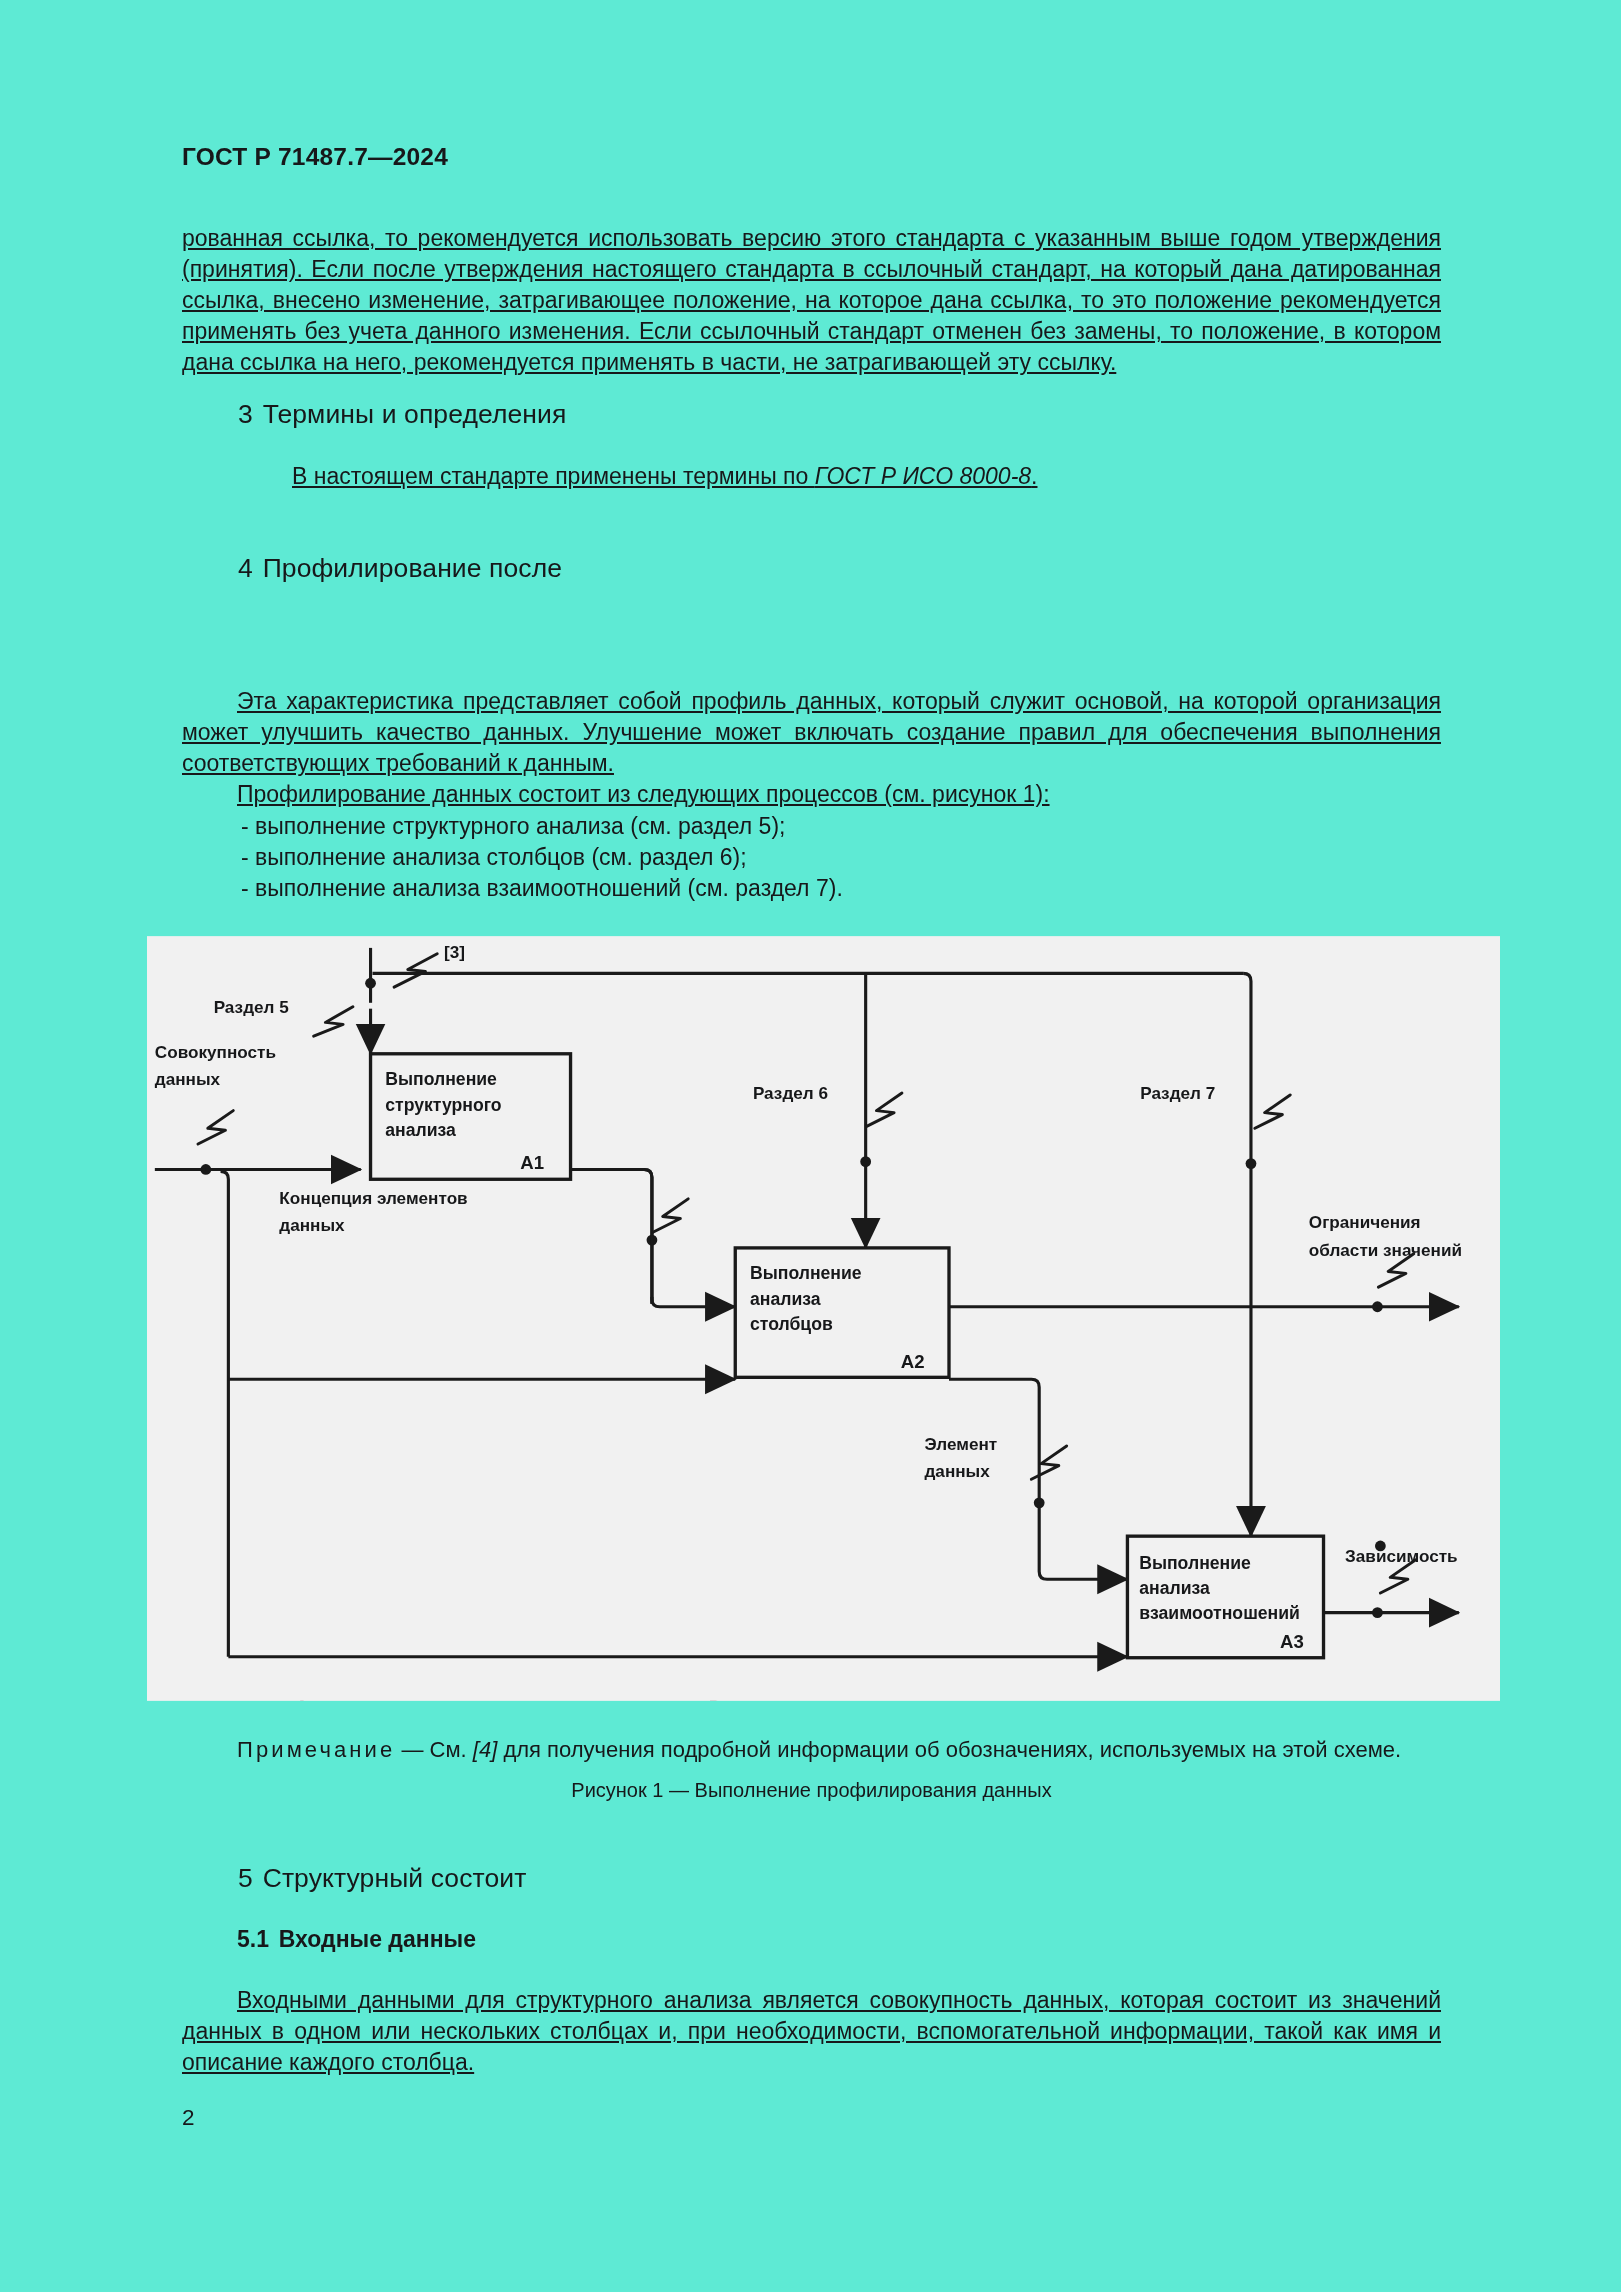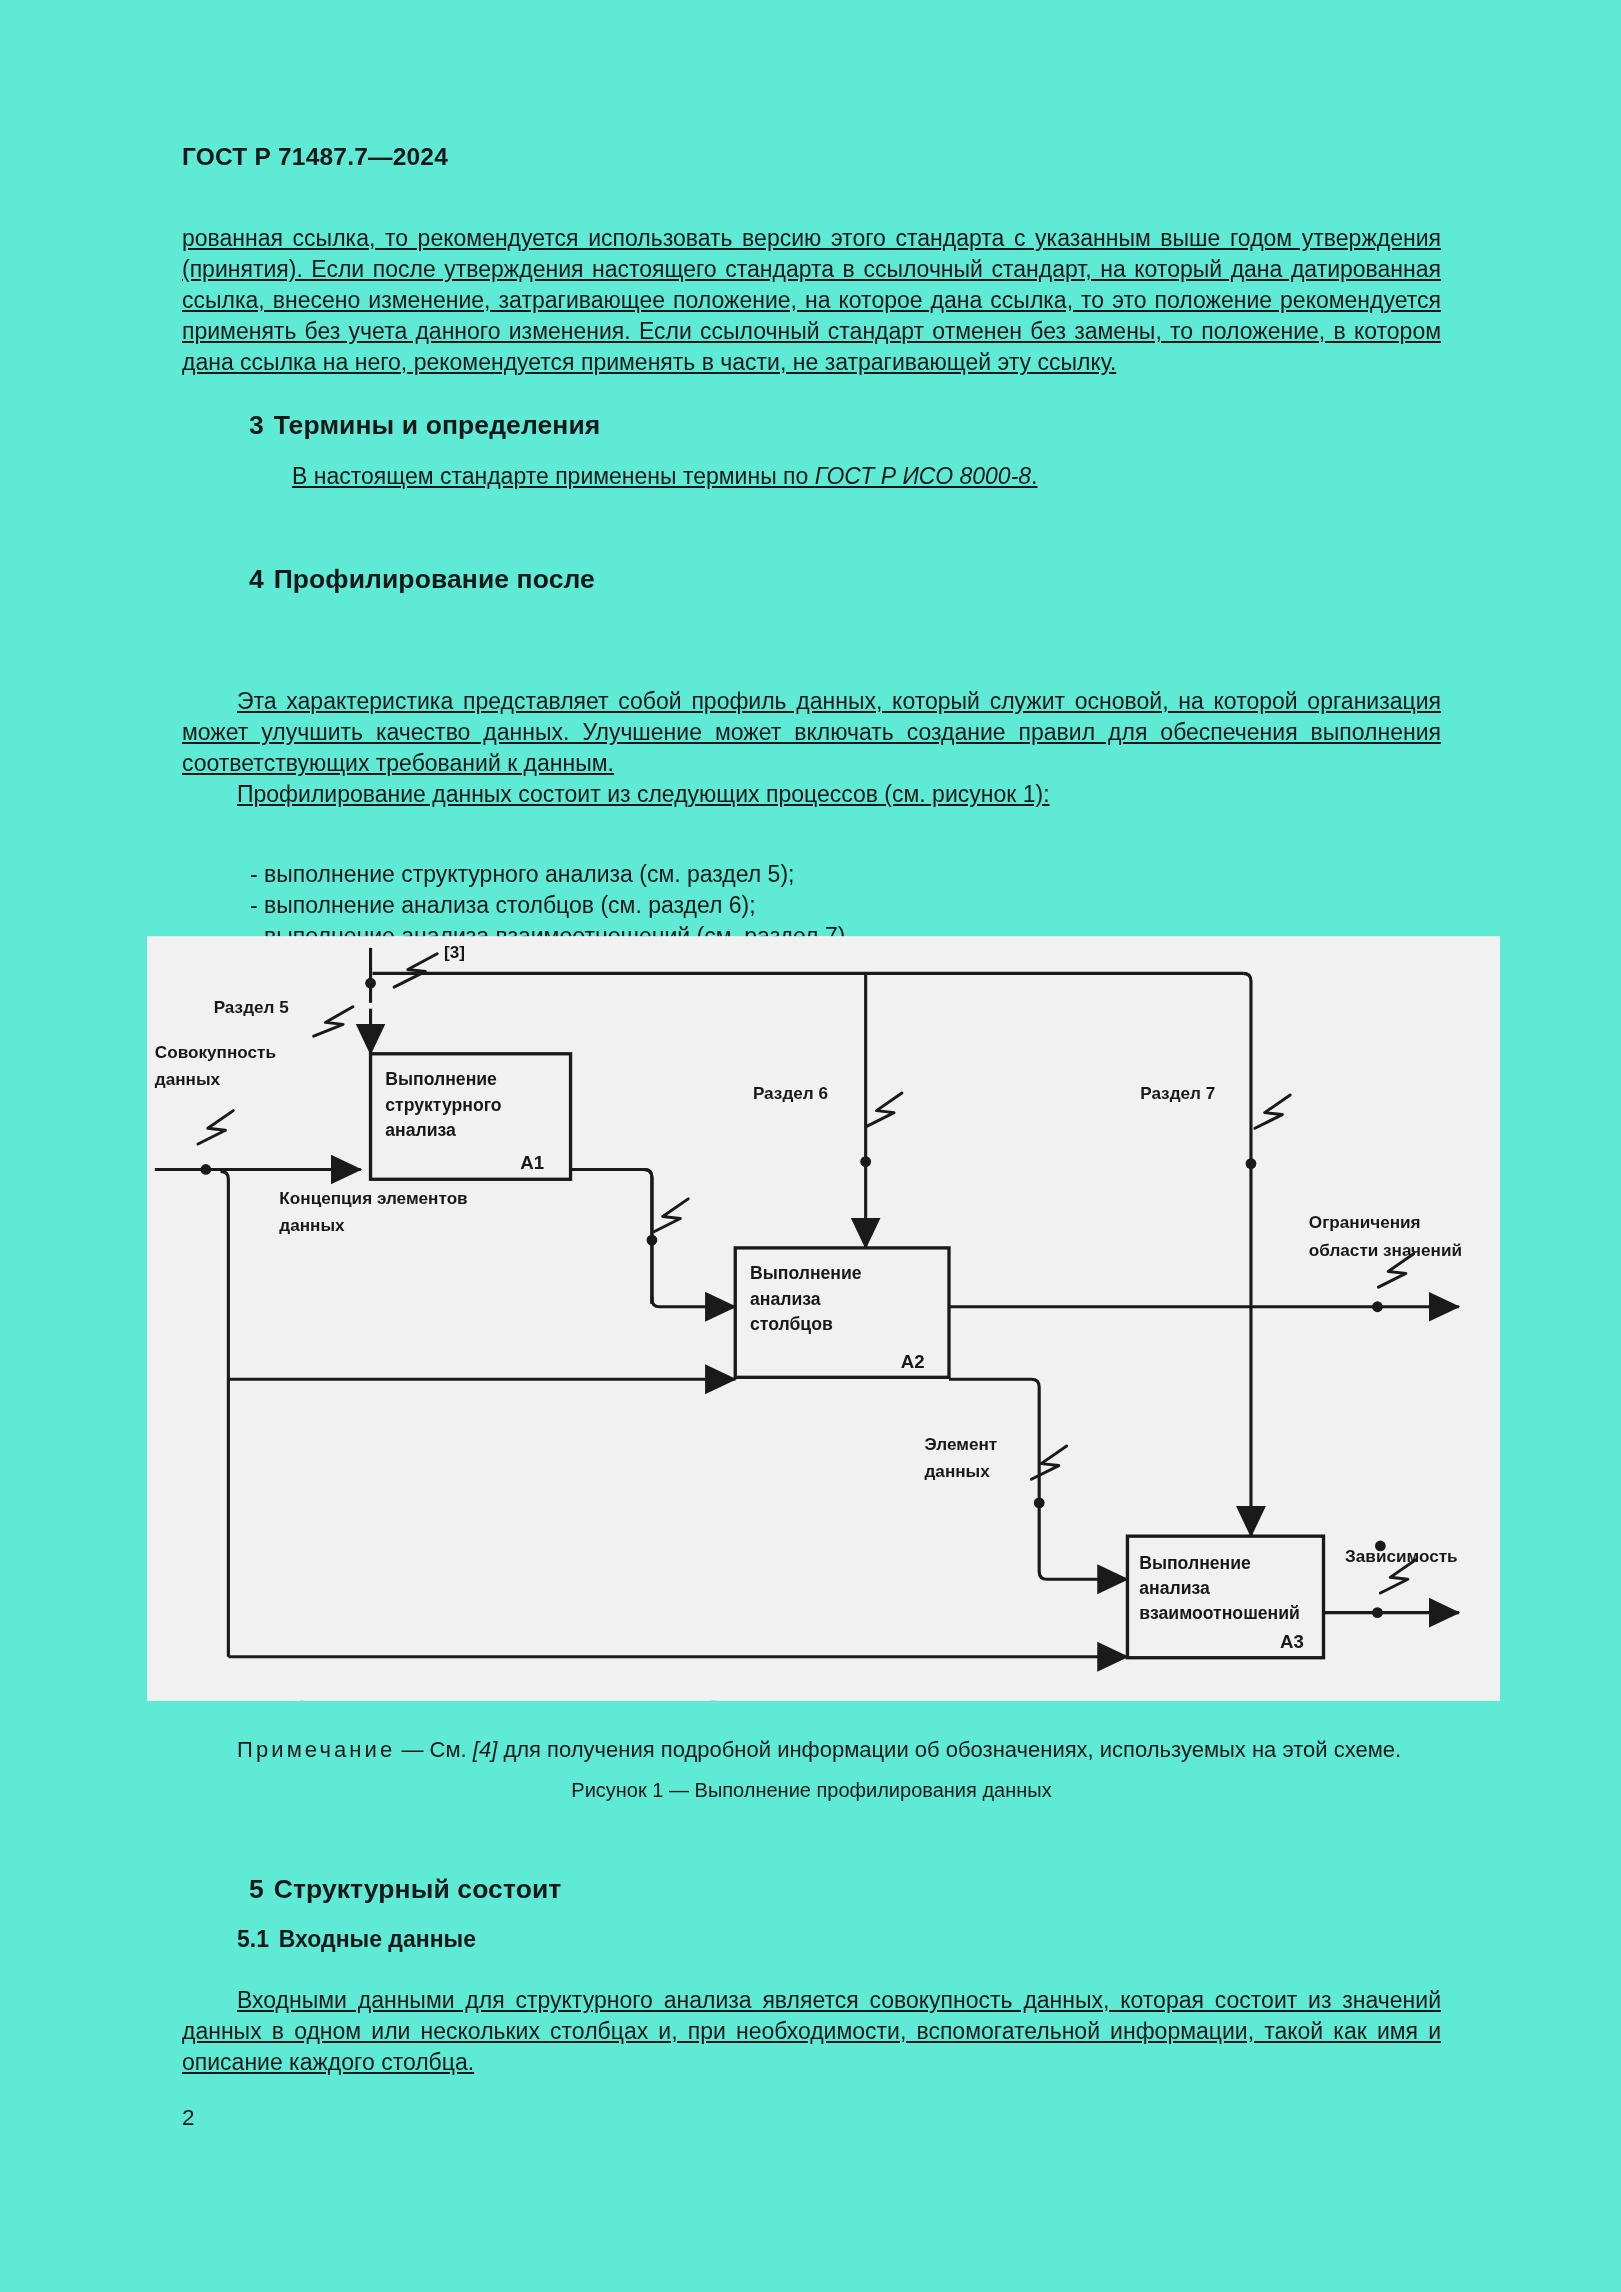--- a/index.html
+++ b/index.html
@@ -44,42 +44,42 @@
     line-height: 31px;
     text-align: justify;
     text-justify: inter-word;
     hyphens: manual;
     text-decoration: underline;
   }
   p.body.indent { text-indent: 55px; }
   p.nojust { text-align: left; }
 
   h2.sec {
-    margin: 12px;
+    margin: 1px;
     font-size: 26.5px;
-    font-weight: bold;
+    font-weight: normal;
     letter-spacing: 0.1px;
   }
   h3.subsec {
     margin: 0;
     font-size: 23px;
     font-weight: bold;
   }
   .sec-num { margin-right: 9.8px; }
   .ital { font-style: italic; }
 
   
   #p-intro      { top: 223px; }
   #h-sec3       { top: 398px; left: 237px; }
   #p-sec3       { top: 461px; left: 237px; width: 1205px; }
   #h-sec4       { top: 552px; left: 237px; }
   #p-sec4a      { top: 625px; }
   #p-sec4b      { top: 686px; }
   #p-sec4c      { top: 779px; }
-  #list-sec4    { top: 811px; left: 250px; margin-top: 48px; }
+  #list-sec4    { top: 811px; left: 241px; }
   #note-fig     { top: 1713px; }
   #fig-caption  { top: 1776px; left: 182px; width: 1259px; text-align: center; }
   #h-sec5       { top: 1862px; left: 237px; }
   #h-sec51      { top: 1926px; left: 237px; }
   #p-sec51      { top: 1985px; }
 
   .list-line {
     font-size: 23px;
     line-height: 31px;
     white-space: nowrap;

